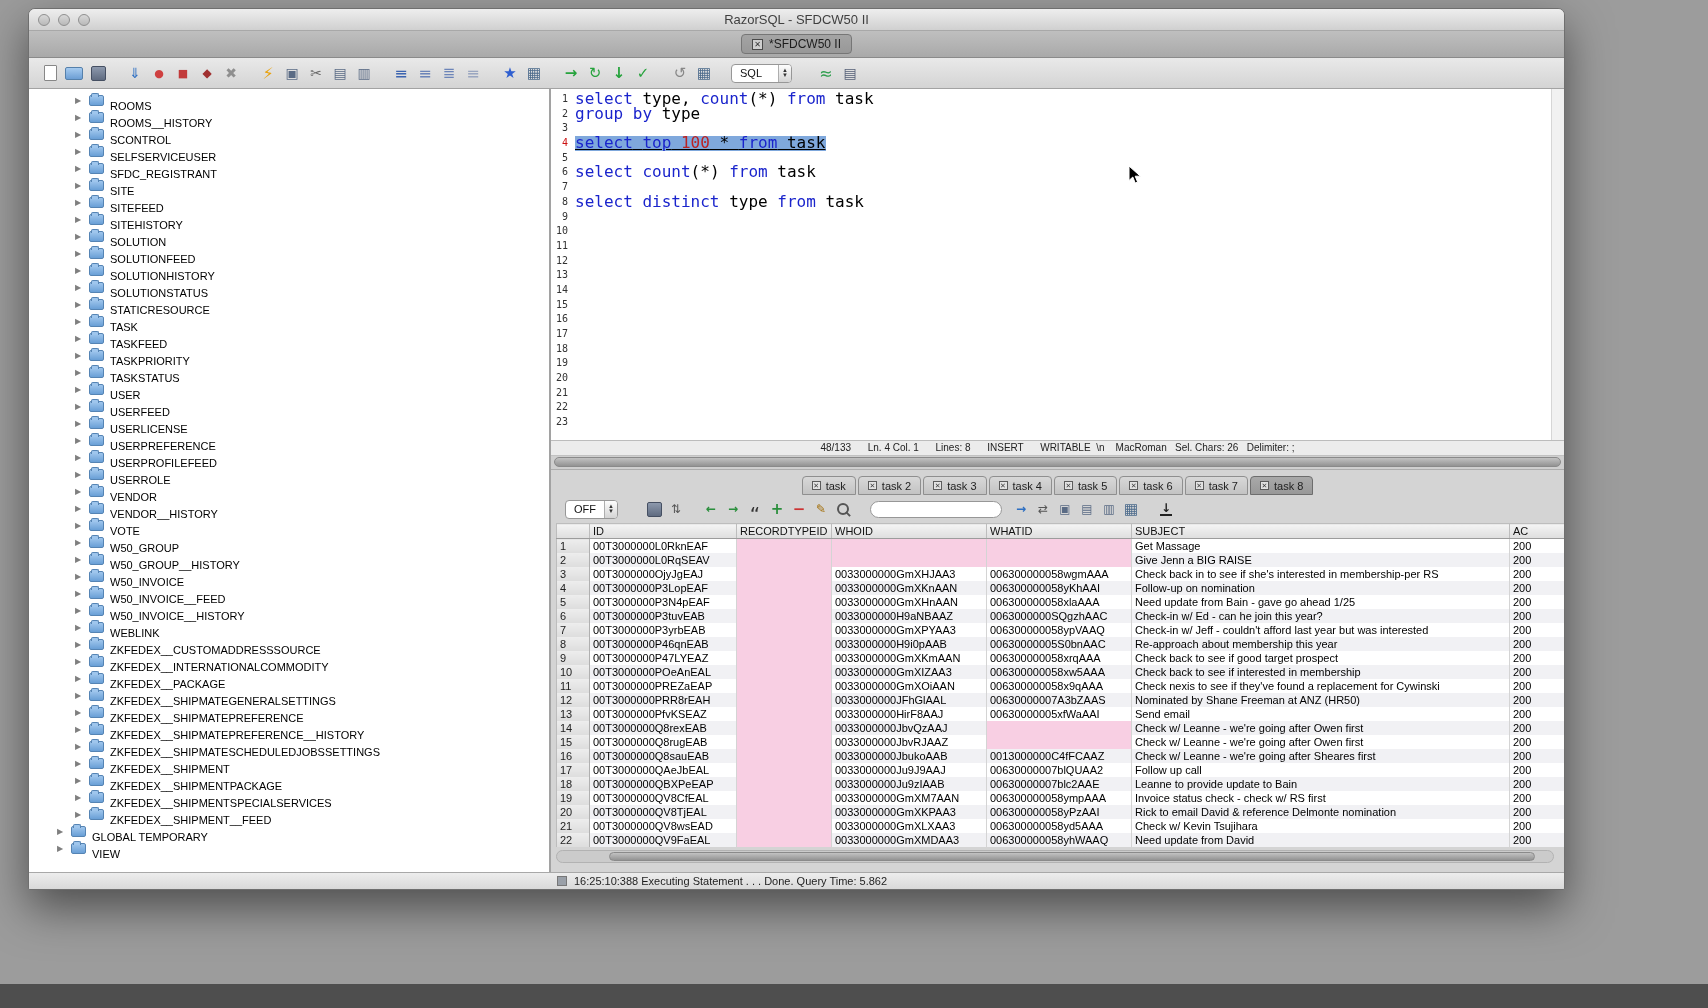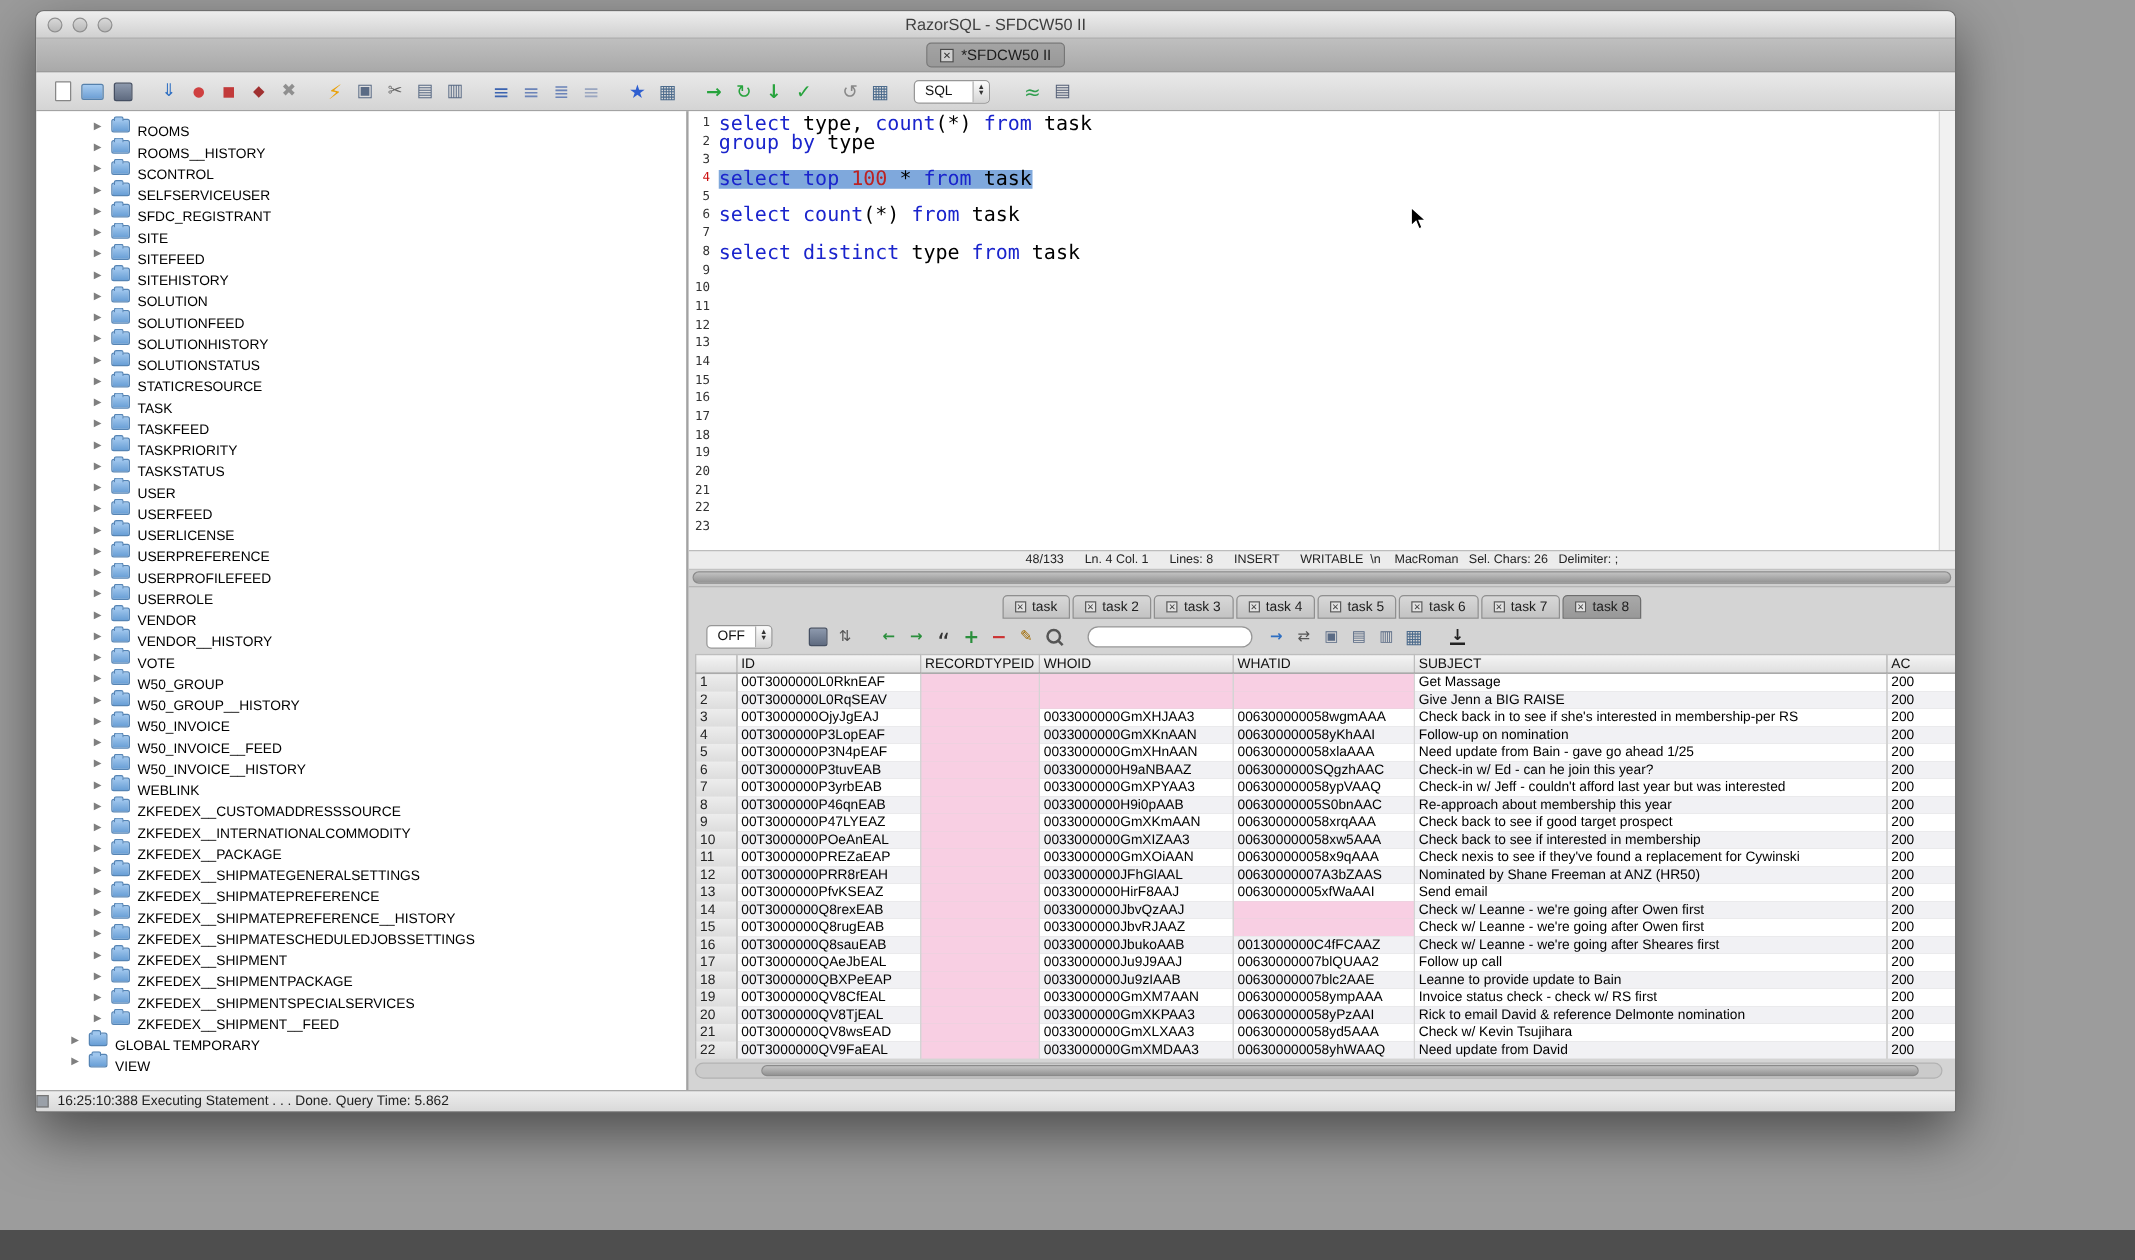--- a/index.html
+++ b/index.html
@@ -112,21 +112,21 @@
   
   .editor { height:352px; flex:none; background:#fff; position:relative; overflow:hidden;
             padding-top:3px; border-bottom:1px solid #bcbcbc; }
   .eline { display:flex; height:14.7px; line-height:14.7px; }
   .lnum { width:24px; flex:none; text-align:right; padding-right:7px; font-family:"DejaVu Sans Mono", monospace;
           font-size:10px; color:#333; }
   .lnum.cur { color:#cc1111; }
   .ecode { font-family:"DejaVu Sans Mono", monospace; font-size:16px; white-space:pre; color:#000; }
   .ecode .kw { color:#1a24cc; }
   .ecode .num { color:#bb2222; }
-  .ecode.sel { background:#7fa8dc; }
+  .ecode.sel { background:#7fa8dc;text-decoration:underline; }
   .vscroll { position:absolute; right:0; top:0; bottom:0; width:13px; background:#f1f1f1;
              border-left:1px solid #d6d6d6; }
 
   .estatus { height:15px; flex:none; background:#ececec; border-bottom:1px solid #c2c2c2;
              font-size:10px; line-height:14px; color:#222; text-align:center; white-space:pre; overflow:hidden; }
   .ehscroll { height:14px; flex:none; background:#cfcfcf; border-bottom:1px solid #adadad; padding:1px 3px; }
   .ehthumb { height:10px; width:100%; border-radius:6px; border:1px solid #8a8a8a;
              background:linear-gradient(#c2c2c2,#939393); }
 
   
@@ -158,21 +158,21 @@
   .grid tbody tr:nth-of-type(even) td.rn { background:linear-gradient(#ededed,#dddddd); }
   .grid tbody tr td.nullcell { background:#f8cfe3; }
 
   .ghscroll { height:13px; flex:none; margin:3px 10px 0 5px; background:#cbcbcb; border-radius:7px;
               border:1px solid #b2b2b2; position:relative; }
   .gthumb { position:absolute; top:1px; bottom:1px; left:52px; width:calc(100% - 70px); border-radius:6px;
             border:1px solid #8a8a8a; background:linear-gradient(#c2c2c2,#939393); }
 
   
   .statusbar { height:17px; flex:none; background:linear-gradient(#ededed,#d9d9d9); border-top:1px solid #a8a8a8;
-               display:flex; align-items:center; font-size:11px; color:#1e1e1e; }
+               display:flex; align-items:center; padding-left:528px; font-size:11px; color:#1e1e1e; }
   .sb-ic { width:10px; height:10px; background:#9aa0a8; border:1px solid #777; margin-right:7px; flex:none; }
 
   .cursor { position:absolute; left:1128px; top:165px; z-index:50; }
 </style>
 </head>
 <body>
 
 <div class="desktop" data-name="desktop">
   <div class="desktop-strip" data-name="desktop-bottom-strip"></div>
 

